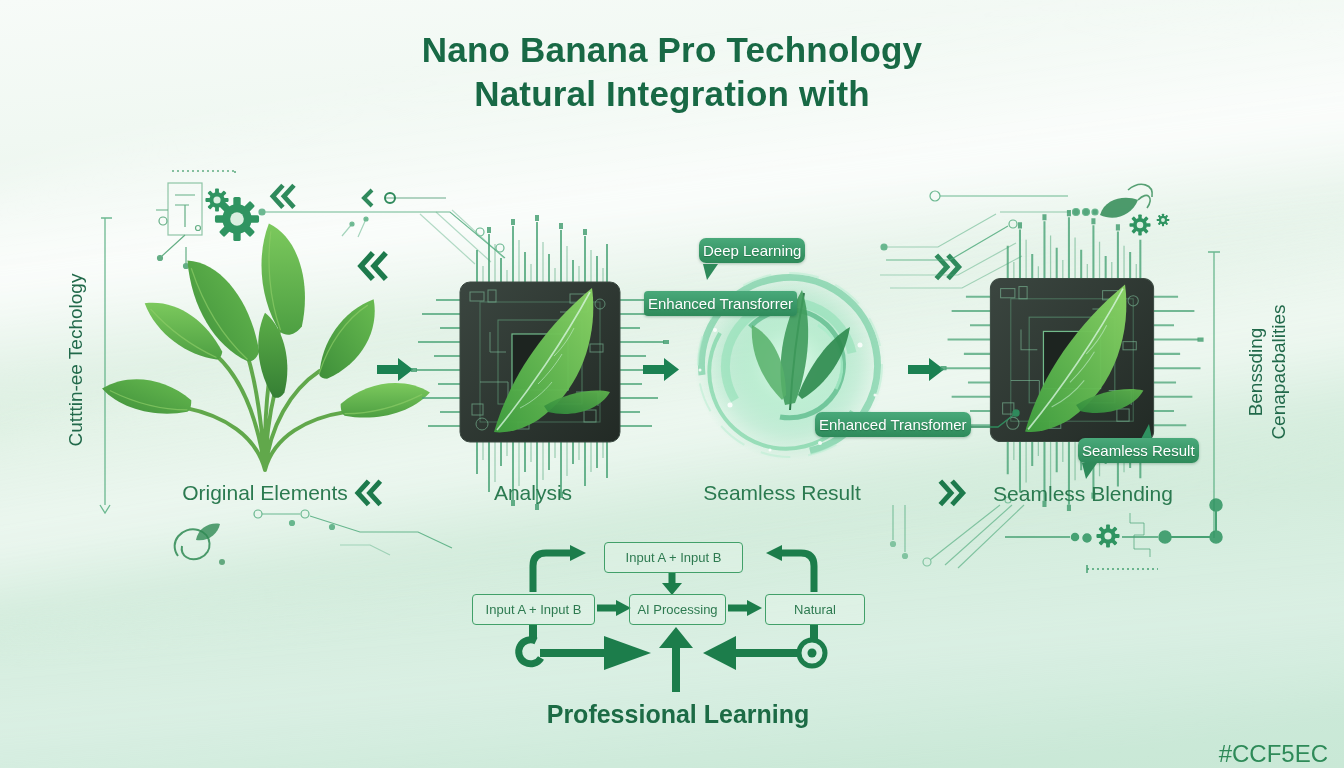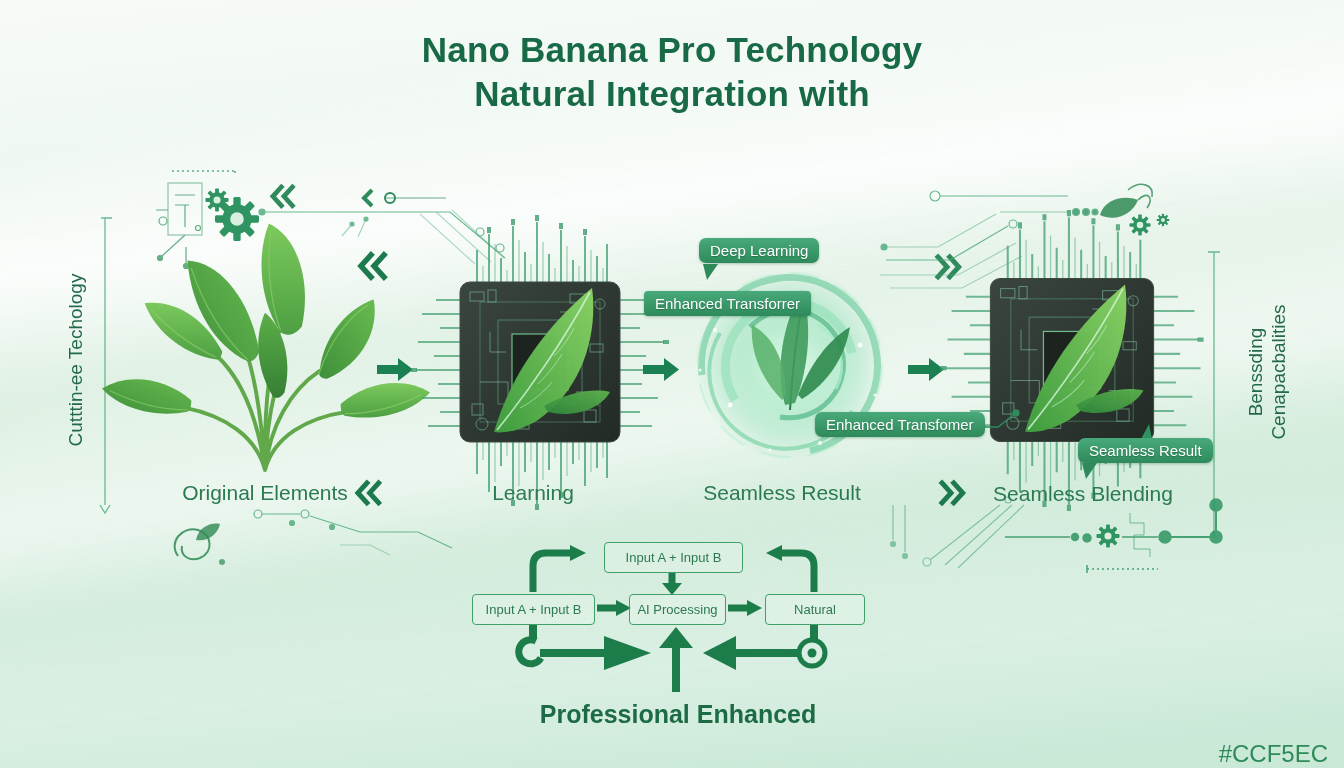--- a/index.html
+++ b/index.html
@@ -14,21 +14,21 @@
   .wave3{left:-200px;top:520px;width:1900px;height:260px;transform:rotate(-5deg);opacity:.5;
     background:linear-gradient(180deg,rgba(255,255,255,0) 0%,rgba(255,255,255,.5) 55%,rgba(255,255,255,0) 100%);}
   svg.overlay{position:absolute;left:0;top:0;z-index:1;}
   .txt{position:absolute;z-index:2;}
   .title{left:0;right:0;top:28px;text-align:center;font-size:35px;font-weight:bold;color:#186945;line-height:1.26;letter-spacing:.2px;}
   .vlabel{color:#21694a;font-size:19px;white-space:nowrap;}
   .vlabel-left{left:76px;top:360px;transform:translate(-50%,-50%) rotate(-90deg);}
   .vlabel-right{left:1268px;top:372px;transform:translate(-50%,-50%) rotate(-90deg);text-align:center;line-height:1.2;}
   .stage-label{font-size:21px;color:#2b7a50;transform:translateX(-50%);white-space:nowrap;}
   .badge{position:absolute;z-index:2;background:linear-gradient(180deg,#49a97a 0%,#2e8a5a 100%);
-    color:#fff;font-size:15px;padding:4px 11px;border-radius:7px;white-space:nowrap;
+    color:#fff;font-size:15px;padding:4px 4px;border-radius:7px;white-space:nowrap;
     box-shadow:0 1px 3px rgba(0,60,30,.28);text-shadow:0 1px 1px rgba(0,45,22,.3);}
   .tail{position:absolute;z-index:2;width:0;height:0;}
   .fbox{position:absolute;z-index:2;border:1.6px solid #41a069;border-radius:4px;
     background:rgba(235,250,240,.3);color:#2d7a50;font-size:13px;
     display:flex;align-items:center;justify-content:center;white-space:nowrap;}
   .quality{left:678px;top:700px;transform:translateX(-50%);font-size:25px;font-weight:bold;color:#1c6b45;white-space:nowrap;}
   .hashtag{right:16px;top:740px;font-size:24px;color:#2e8a58;font-weight:500;}
 </style>
 </head>
 <body>
@@ -299,32 +299,32 @@
     <div>Natural Integration with</div>
   </div>
 
   <div class="txt vlabel vlabel-left">Cutttin-ee Techology</div>
   <div class="txt vlabel vlabel-right">
     <div>Benssding</div>
     <div>Cenapacbalities</div>
   </div>
 
   <div class="txt stage-label" style="left:265px;top:481px;">Original Elements</div>
-  <div class="txt stage-label" style="left:533px;top:481px;">Learning</div>
+  <div class="txt stage-label" style="left:533px;top:481px;">Analysis</div>
   <div class="txt stage-label" style="left:782px;top:481px;">Seamless Result</div>
   <div class="txt stage-label" style="left:1083px;top:482px;">Seamless Blending</div>
 
   <div class="badge" style="left:699px;top:238px;">Deep Learning</div>
   <div class="tail" style="left:703px;top:264px;border-left:4px solid transparent;border-right:11px solid transparent;border-top:16px solid #2e8a5a;"></div>
   <div class="badge" style="left:644px;top:291px;border-radius:4px;">Enhanced Transforrer</div>
   <div class="badge" style="left:815px;top:412px;">Enhanced Transfomer</div>
   <div class="tail" style="left:1141px;top:424px;border-left:8px solid transparent;border-right:3px solid transparent;border-bottom:15px solid #2f9160;"></div>
   <div class="badge" style="left:1078px;top:438px;">Seamless Result</div>
   <div class="tail" style="left:1082px;top:463px;border-left:4px solid transparent;border-right:11px solid transparent;border-top:16px solid #2e8a5a;"></div>
 
   <div class="fbox" style="left:604px;top:542px;width:137px;height:29px;">Input A + Input B</div>
   <div class="fbox" style="left:472px;top:594px;width:121px;height:29px;">Input A + Input B</div>
   <div class="fbox" style="left:629px;top:594px;width:95px;height:29px;">AI Processing</div>
   <div class="fbox" style="left:765px;top:594px;width:98px;height:29px;">Natural</div>
 
-  <div class="txt quality">Professional Enhanced</div>
+  <div class="txt quality">Professional Learning</div>
   <div class="txt hashtag">#CCF5EC</div>
 </div>
 
 </body></html>

